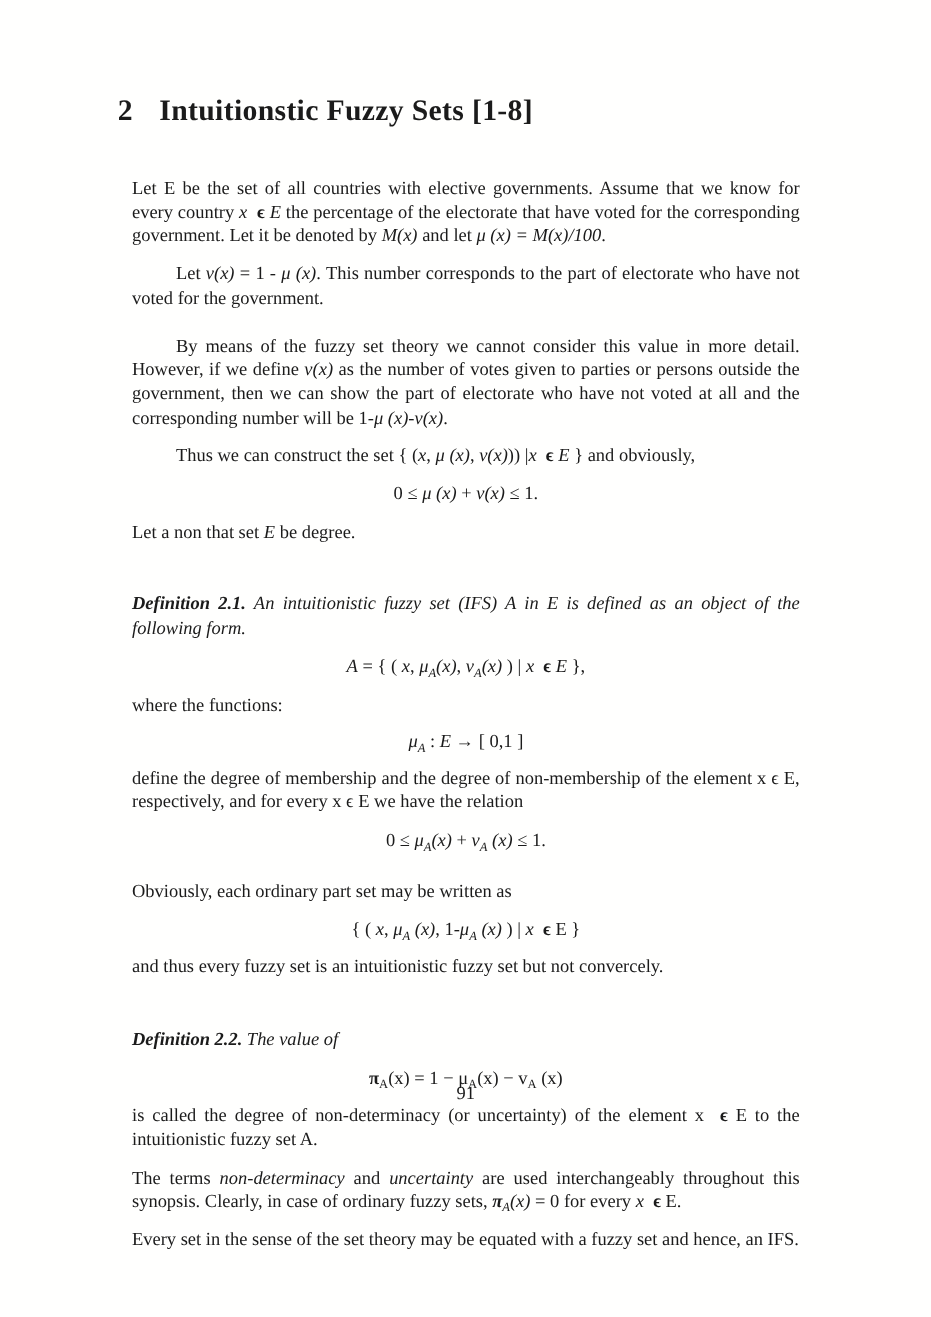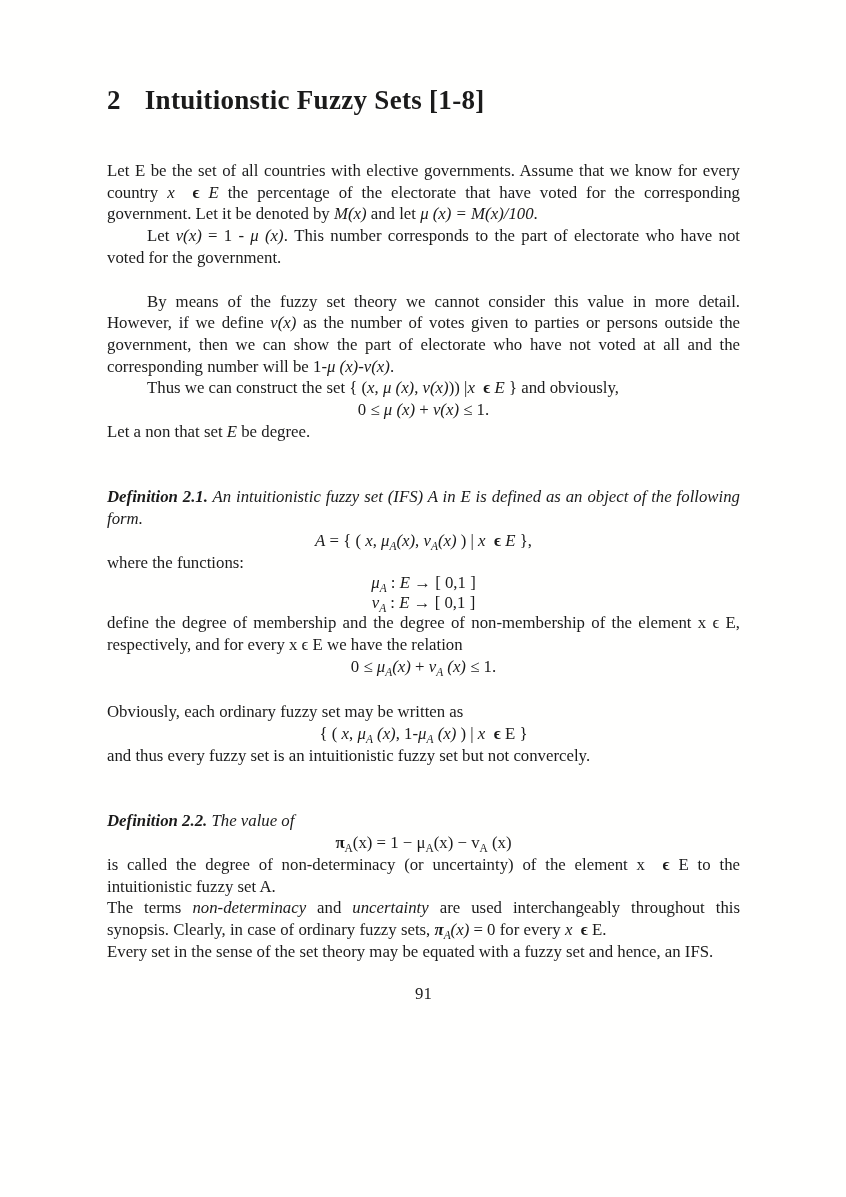--- a/index.html
+++ b/index.html
@@ -23,21 +23,21 @@
     gap: 24px;
     font-weight: bold;
     font-size: 27px;
     line-height: 32px;
     margin: 0 0 44px 0;
     letter-spacing: 0.3px;
   }
   .para {
     font-size: 16.8px;
     line-height: 21.7px;
-    margin: 0;
+    margin: 13px;
     text-align: justify;
   }
   .indent { text-indent: 40px; }
   .center { text-align: right; text-align-last: center; }
   .tight { line-height: 19.5px; font-family: Liberation Serif, serif; }
   .gap-sm  { margin-top: 22px; }
   .gap-md  { margin-top: 24px; }
   .gap-lg  { margin-top: 44px; font-style: italic; }
   .it { font-style: italic; }
   .bd { font-weight: bold; }
@@ -67,25 +67,24 @@
 
     <p class="para indent gap-sm"><span>By means of the fuzzy set theory we cannot consider this value in more detail. However, if we define </span><span class="it">v(x)</span><span> as the number of votes given to parties or persons outside the government, then we can show the part of electorate who have not voted at all and the corresponding number will be 1-</span><span class="it">μ (x)</span><span>-</span><span class="it">v(x)</span><span>.</span></p>
     <p class="para indent"><span>Thus we can construct the set { (</span><span class="it">x</span><span>, </span><span class="it">μ (x)</span><span>, </span><span class="it">v(x)</span><span>)) |</span><span class="it">x</span><span> &nbsp;</span><span class="bd">ϵ</span><span> </span><span class="it">E</span><span> } and obviously,</span></p>
     <p class="para center"><span>0 ≤ </span><span class="it">μ (x)</span><span> + </span><span class="it">v(x)</span><span> ≤ 1.</span></p>
     <p class="para"><span>Let a non that set </span><span class="it">E</span><span> be degree.</span></p>
 
     <p class="para gap-lg"><span class="bd">Definition 2.1.</span><span> An intuitionistic fuzzy set (IFS) A in E is defined as an object of the following form.</span></p>
     <p class="para center"><span class="it">A</span><span> = { ( </span><span class="it">x</span><span>, </span><span class="it">μ</span><span class="it sb">A</span><span class="it">(x)</span><span>, </span><span class="it">v</span><span class="it sb">A</span><span class="it">(x)</span><span> ) | </span><span class="it">x</span><span> &nbsp;</span><span class="bd">ϵ</span><span> </span><span class="it">E</span><span> },</span></p>
     <p class="para"><span>where the functions:</span></p>
     <p class="para center tight"><span class="it">μ</span><span class="it sb">A</span><span> : </span><span class="it">E</span><span> </span><span class="bd">→</span><span> [ 0,1 ]</span></p>
-    <p class="para center tight"><span class="it">v</span><span class="it sb">A</span><span> : </span><span class="it">E</span><span> </span><span class="bd">→</span><span> [ 0,1 ]</span></p>
     <p class="para"><span>define the degree of membership and the degree of non-membership of the element x ϵ E, respectively, and for every x ϵ E we have the relation</span></p>
     <p class="para center"><span>0 ≤ </span><span class="it">μ</span><span class="it sb">A</span><span class="it">(x)</span><span> + </span><span class="it">v</span><span class="it sb">A</span><span class="it"> (x)</span><span> ≤ 1.</span></p>
 
-    <p class="para gap-md"><span>Obviously, each ordinary fuzzy set may be written as</span></p>
+    <p class="para gap-md"><span>Obviously, each ordinary part set may be written as</span></p>
     <p class="para center"><span>{ ( </span><span class="it">x</span><span>, </span><span class="it">μ</span><span class="it sb">A</span><span class="it"> (x)</span><span>, 1-</span><span class="it">μ</span><span class="it sb">A</span><span class="it"> (x)</span><span> ) | </span><span class="it">x</span><span> &nbsp;</span><span class="bd">ϵ</span><span> E }</span></p>
     <p class="para"><span>and thus every fuzzy set is an intuitionistic fuzzy set but not convercely.</span></p>
 
     <p class="para gap-lg"><span class="bd">Definition 2.2.</span><span> The value of</span></p>
     <p class="para center"><span class="bd">π</span><span class="sb">A</span><span>(x) = 1 − μ</span><span class="sb">A</span><span>(x) − v</span><span class="sb">A</span><span> (x)</span></p>
     <p class="para"><span>is called the degree of non-determinacy (or uncertainty) of the element x &nbsp;</span><span class="bd">ϵ</span><span> E to the intuitionistic fuzzy set A.</span></p>
     <p class="para"><span>The terms </span><span class="it">non-determinacy</span><span> and </span><span class="it">uncertainty</span><span> are used interchangeably throughout this synopsis. Clearly, in case of ordinary fuzzy sets, </span><span class="it bd">π</span><span class="it sb">A</span><span class="it">(x)</span><span> = 0 for every </span><span class="it">x</span><span> &nbsp;</span><span class="bd">ϵ</span><span> E.</span></p>
     <p class="para"><span>Every set in the sense of the set theory may be equated with a fuzzy set and hence, an IFS.</span></p>
 
   </div>

